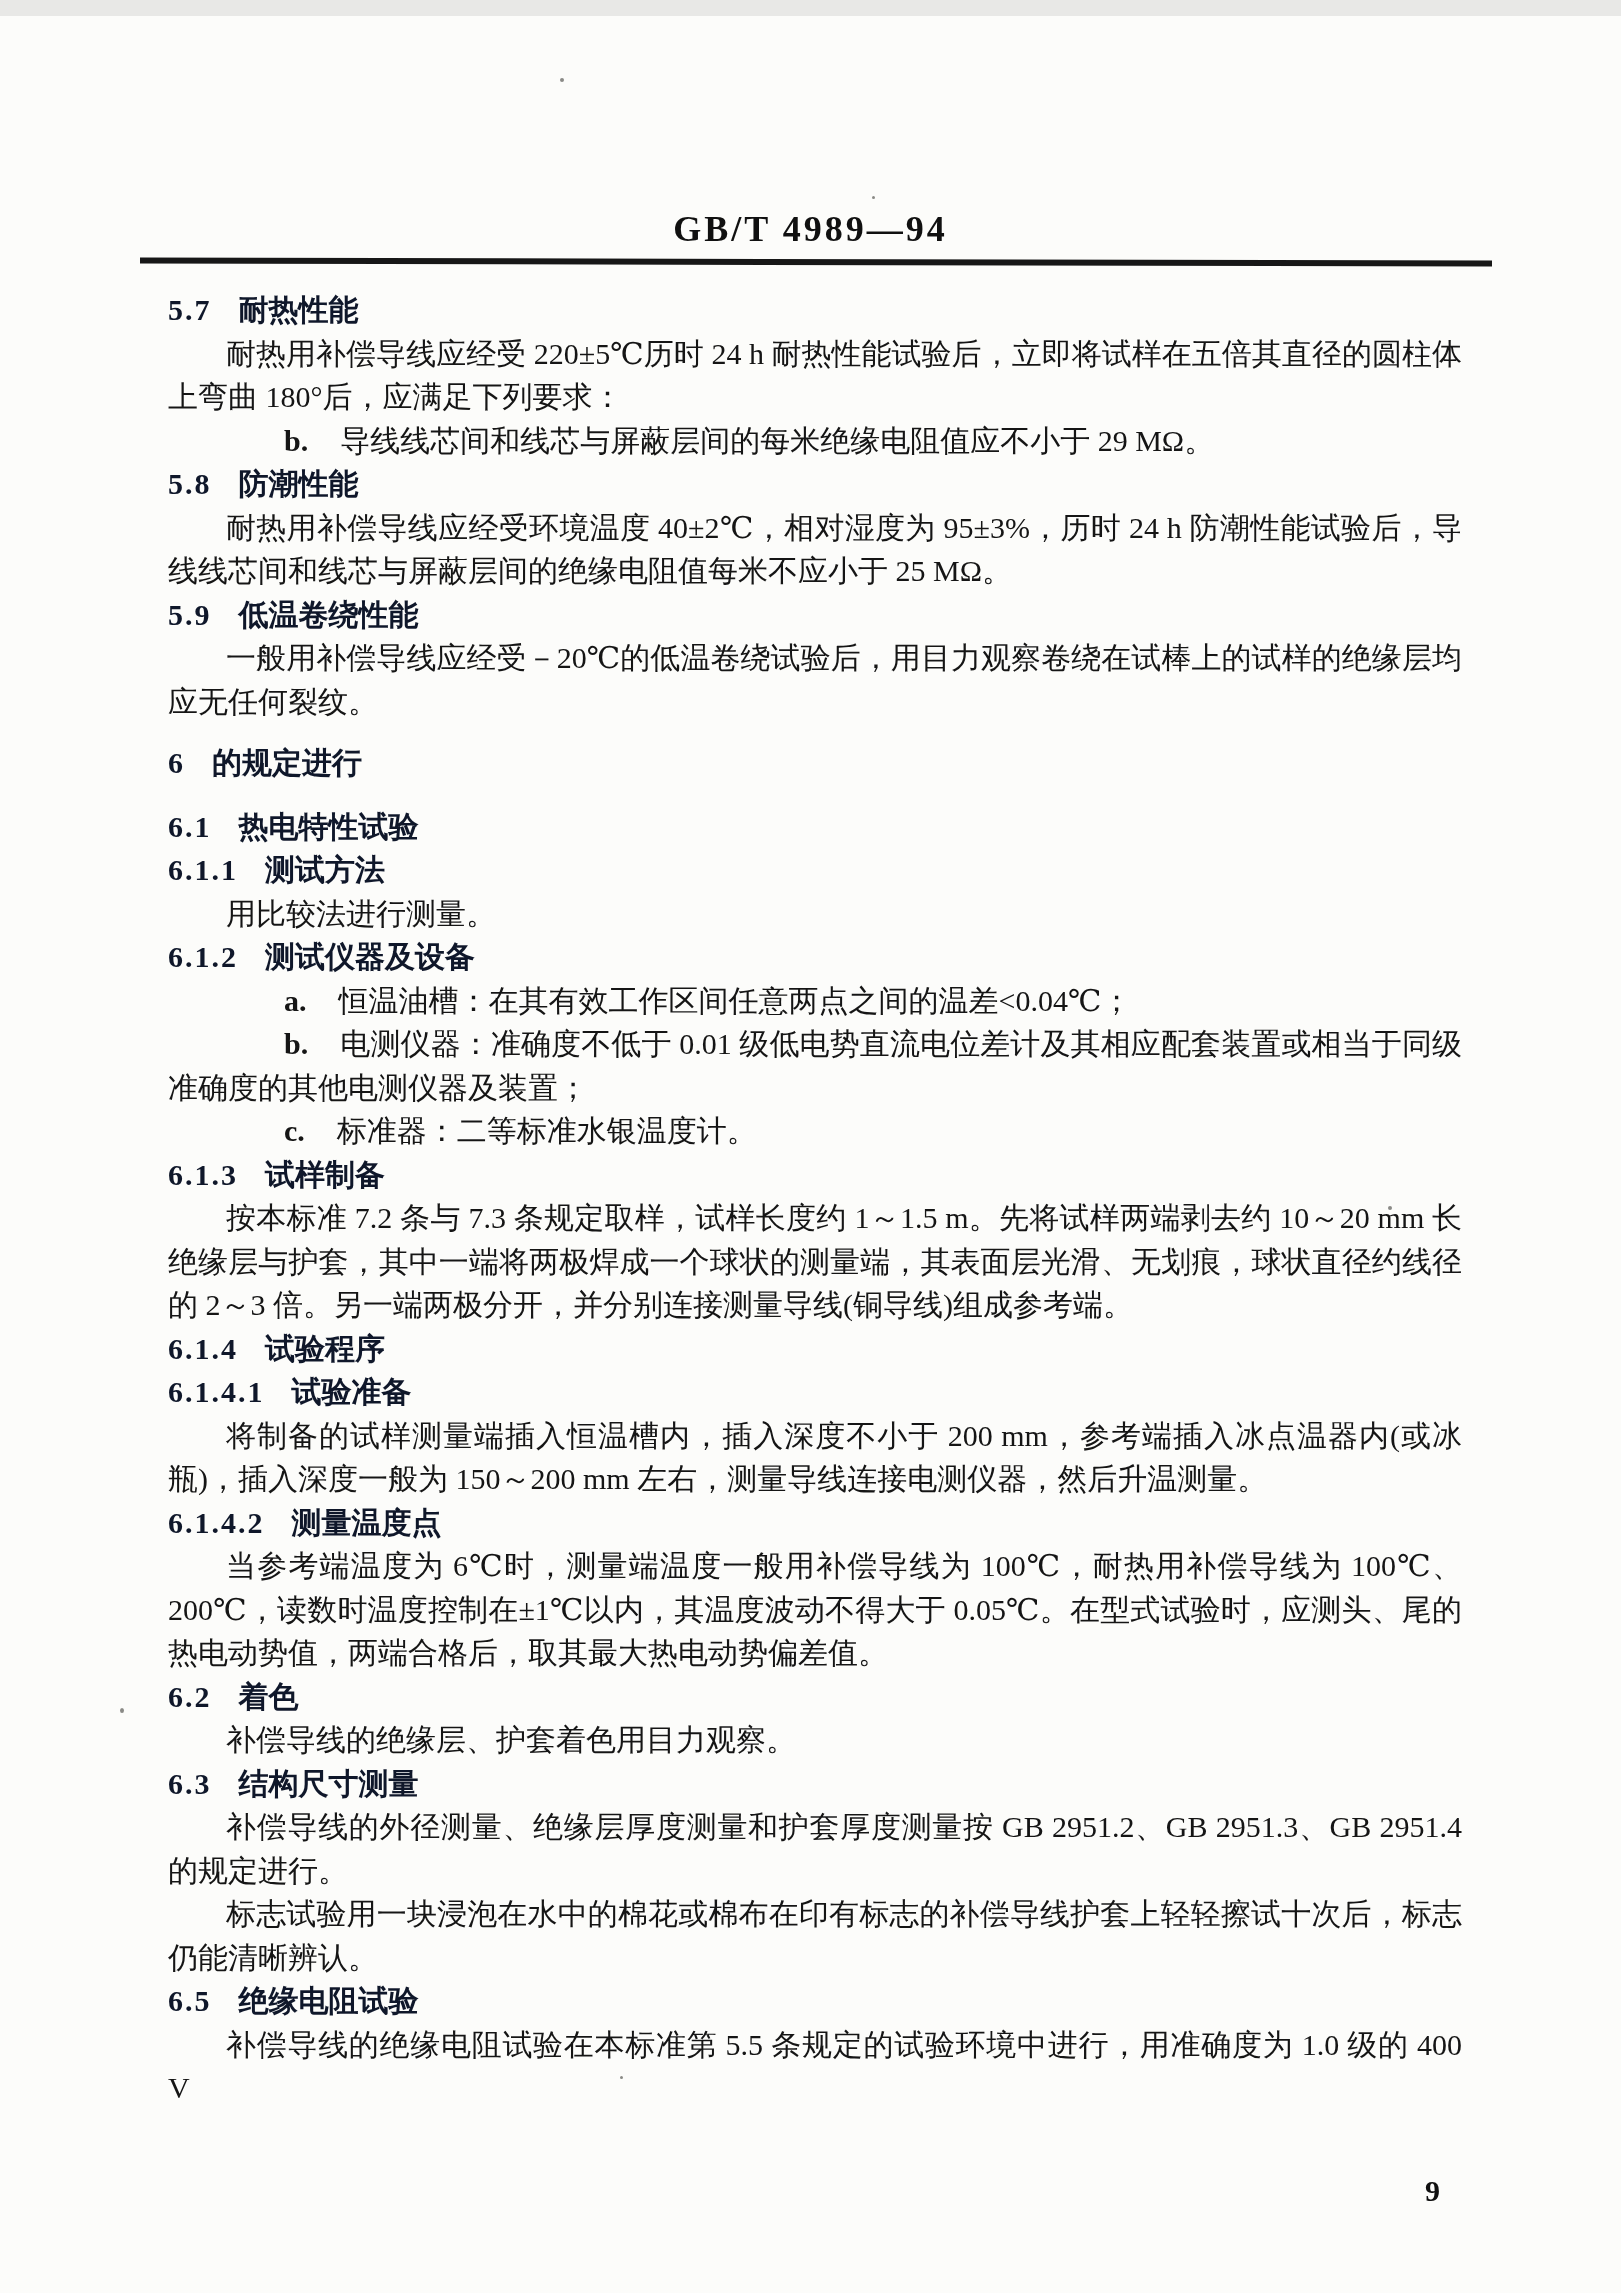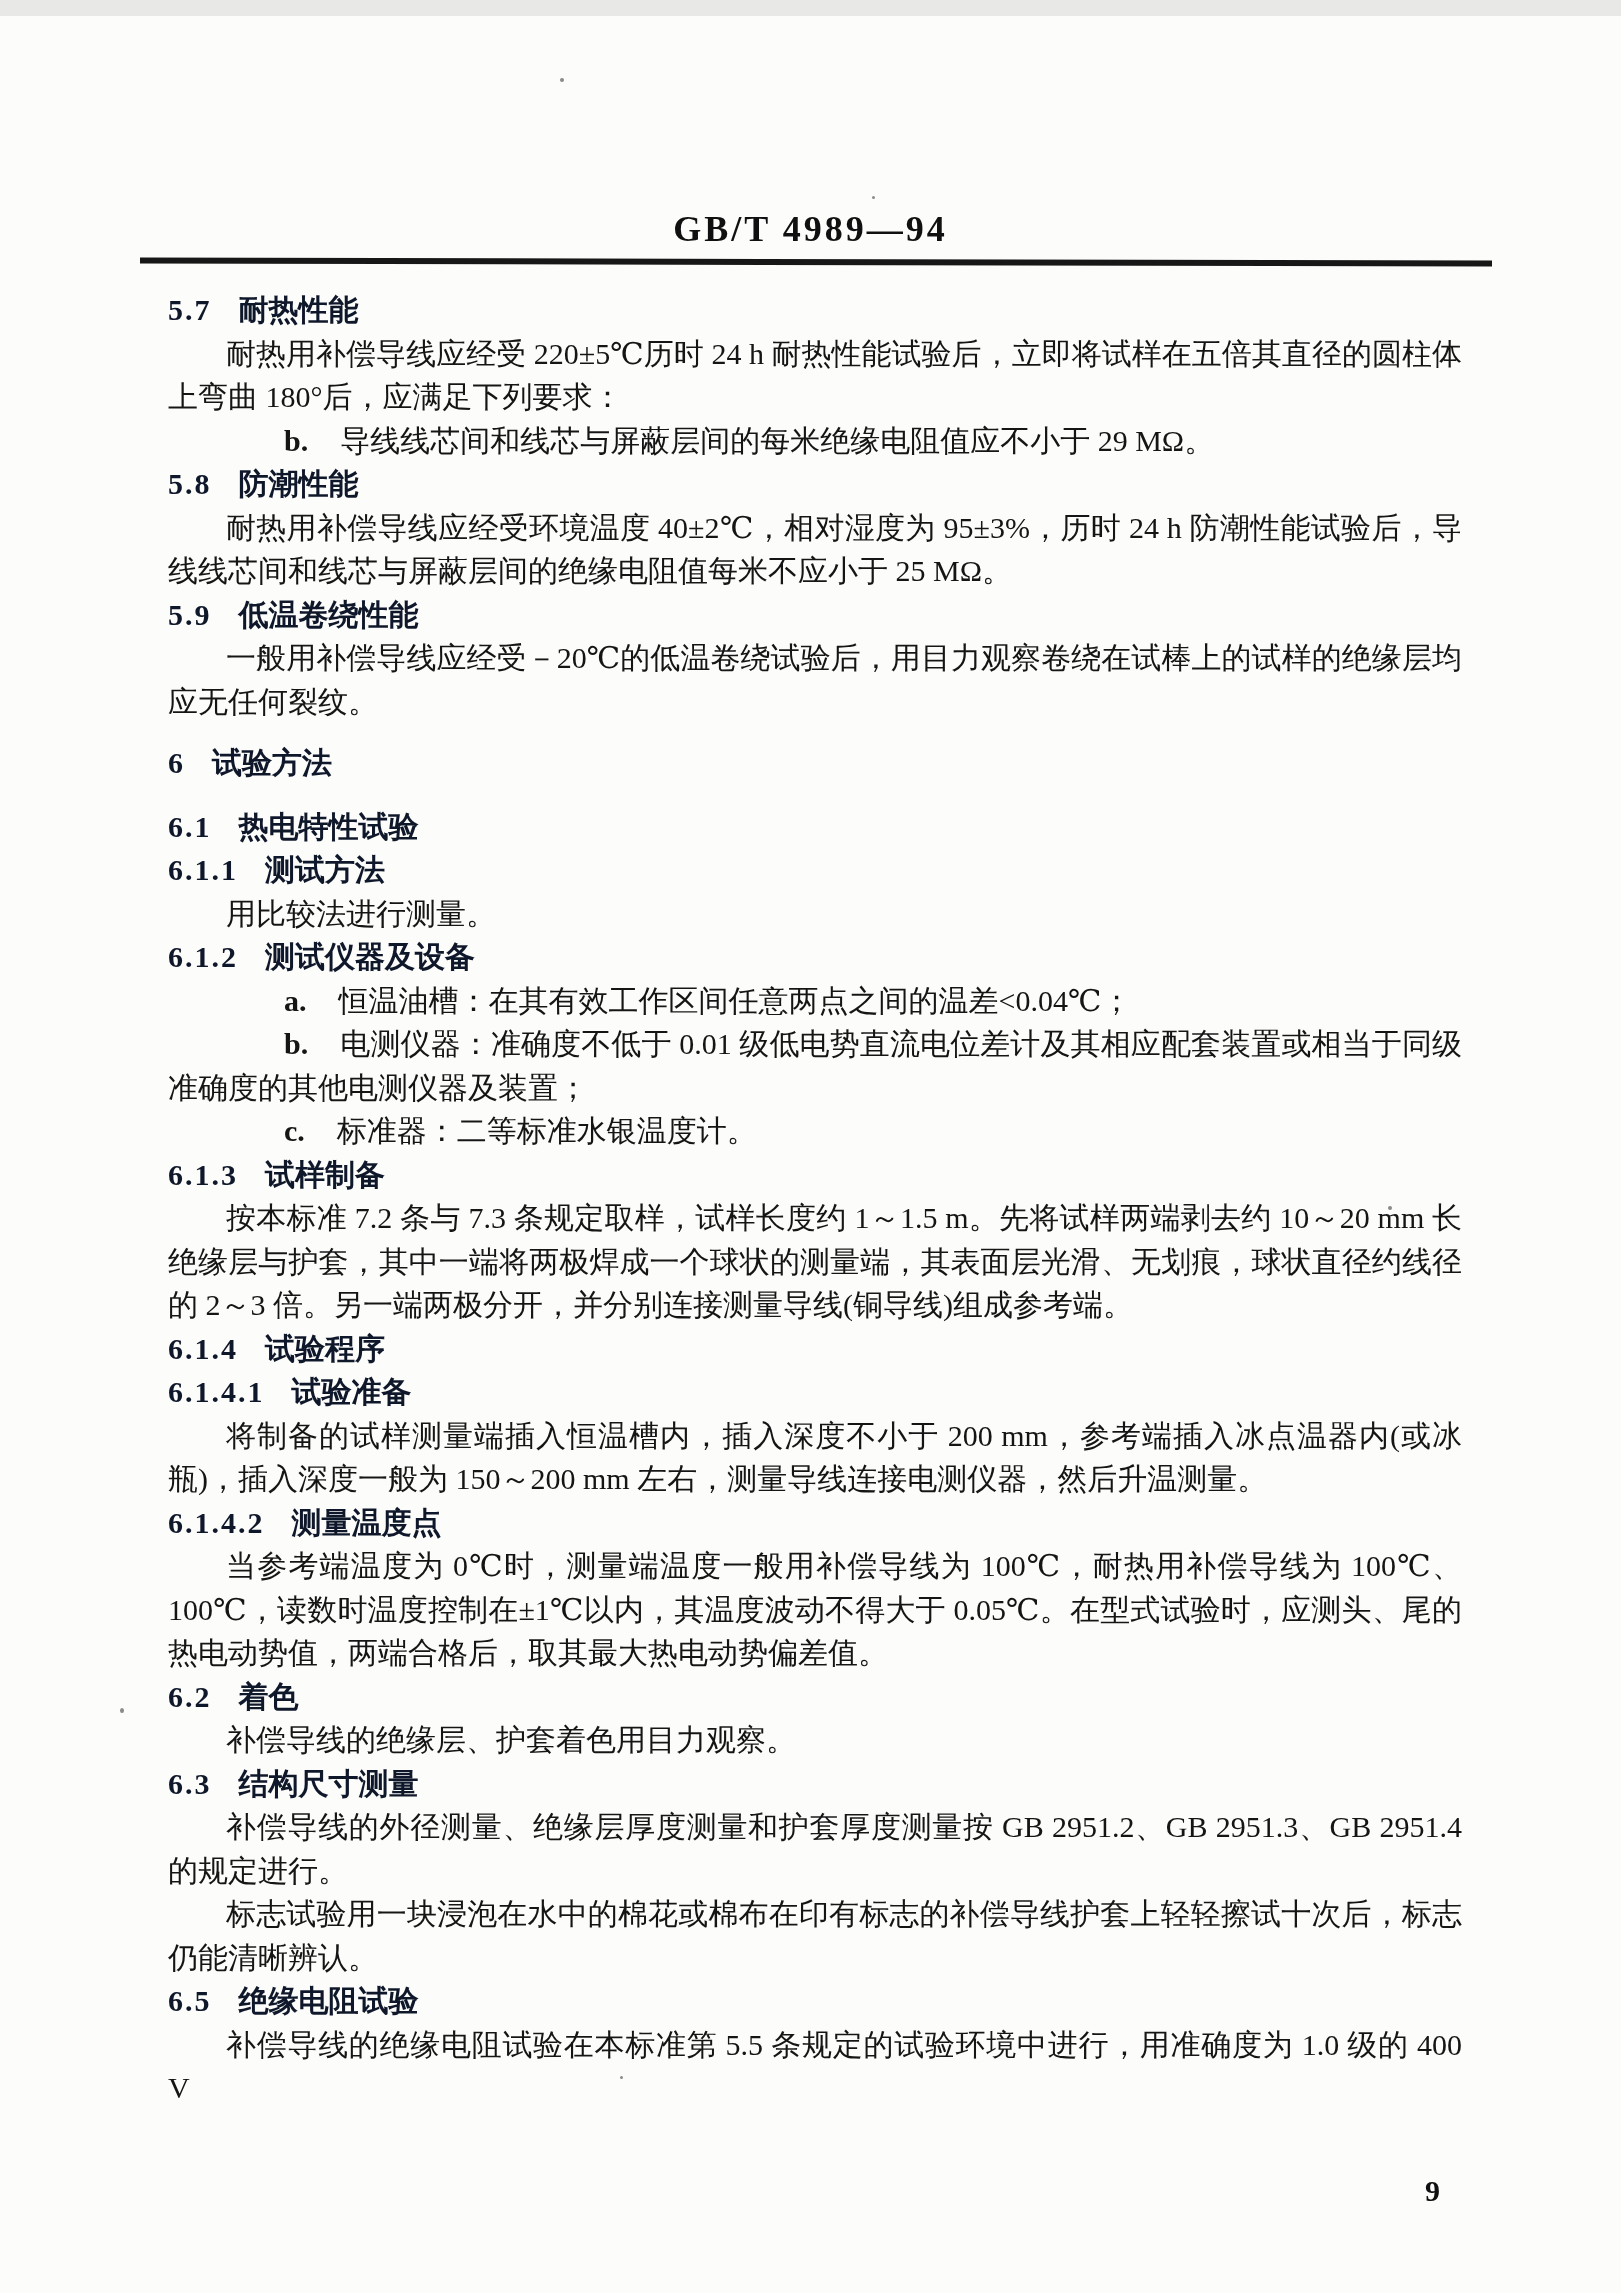--- a/index.html
+++ b/index.html
@@ -100,35 +100,35 @@
   <div class="header-rule"></div>
 
   <div class="content" id="content">
       <div class="clause-heading"><span class="heading-num">5.7</span><span class="heading-title">耐热性能</span></div>
       <p class="para">耐热用补偿导线应经受 220±5℃历时 24 h 耐热性能试验后，立即将试样在五倍其直径的圆柱体上弯曲 180°后，应满足下列要求：</p>
       <p class="list-item"><span class="item-label">b.</span><span class="item-text">导线线芯间和线芯与屏蔽层间的每米绝缘电阻值应不小于 29 MΩ。</span></p>
       <div class="clause-heading"><span class="heading-num">5.8</span><span class="heading-title">防潮性能</span></div>
       <p class="para">耐热用补偿导线应经受环境温度 40±2℃，相对湿度为 95±3%，历时 24 h 防潮性能试验后，导线线芯间和线芯与屏蔽层间的绝缘电阻值每米不应小于 25 MΩ。</p>
       <div class="clause-heading"><span class="heading-num">5.9</span><span class="heading-title">低温卷绕性能</span></div>
       <p class="para">一般用补偿导线应经受－20℃的低温卷绕试验后，用目力观察卷绕在试棒上的试样的绝缘层均应无任何裂纹。</p>
-      <div class="chapter-heading"><span class="heading-num">6</span><span class="heading-title">试验方法</span></div>
+      <div class="chapter-heading"><span class="heading-num">6</span><span class="heading-title">的规定进行</span></div>
       <div class="clause-heading"><span class="heading-num">6.1</span><span class="heading-title">热电特性试验</span></div>
       <div class="clause-heading"><span class="heading-num">6.1.1</span><span class="heading-title">测试方法</span></div>
       <p class="para">用比较法进行测量。</p>
       <div class="clause-heading"><span class="heading-num">6.1.2</span><span class="heading-title">测试仪器及设备</span></div>
       <p class="list-item"><span class="item-label">a.</span><span class="item-text">恒温油槽：在其有效工作区间任意两点之间的温差&lt;0.04℃；</span></p>
       <p class="list-item"><span class="item-label">b.</span><span class="item-text">电测仪器：准确度不低于 0.01 级低电势直流电位差计及其相应配套装置或相当于同级准确度的其他电测仪器及装置；</span></p>
       <p class="list-item"><span class="item-label">c.</span><span class="item-text">标准器：二等标准水银温度计。</span></p>
       <div class="clause-heading"><span class="heading-num">6.1.3</span><span class="heading-title">试样制备</span></div>
       <p class="para">按本标准 7.2 条与 7.3 条规定取样，试样长度约 1～1.5 m。先将试样两端剥去约 10～20 mm 长绝缘层与护套，其中一端将两极焊成一个球状的测量端，其表面层光滑、无划痕，球状直径约线径的 2～3 倍。另一端两极分开，并分别连接测量导线(铜导线)组成参考端。</p>
       <div class="clause-heading"><span class="heading-num">6.1.4</span><span class="heading-title">试验程序</span></div>
       <div class="clause-heading"><span class="heading-num">6.1.4.1</span><span class="heading-title">试验准备</span></div>
       <p class="para">将制备的试样测量端插入恒温槽内，插入深度不小于 200 mm，参考端插入冰点温器内(或冰瓶)，插入深度一般为 150～200 mm 左右，测量导线连接电测仪器，然后升温测量。</p>
       <div class="clause-heading"><span class="heading-num">6.1.4.2</span><span class="heading-title">测量温度点</span></div>
-      <p class="para">当参考端温度为 0℃时，测量端温度一般用补偿导线为 100℃，耐热用补偿导线为 100℃、100℃，读数时温度控制在±1℃以内，其温度波动不得大于 0.05℃。在型式试验时，应测头、尾的热电动势值，两端合格后，取其最大热电动势偏差值。</p>
+      <p class="para">当参考端温度为 6℃时，测量端温度一般用补偿导线为 100℃，耐热用补偿导线为 100℃、200℃，读数时温度控制在±1℃以内，其温度波动不得大于 0.05℃。在型式试验时，应测头、尾的热电动势值，两端合格后，取其最大热电动势偏差值。</p>
       <div class="clause-heading"><span class="heading-num">6.2</span><span class="heading-title">着色</span></div>
       <p class="para">补偿导线的绝缘层、护套着色用目力观察。</p>
       <div class="clause-heading"><span class="heading-num">6.3</span><span class="heading-title">结构尺寸测量</span></div>
       <p class="para">补偿导线的外径测量、绝缘层厚度测量和护套厚度测量按 GB 2951.2、GB 2951.3、GB 2951.4 的规定进行。</p>
       <p class="para">标志试验用一块浸泡在水中的棉花或棉布在印有标志的补偿导线护套上轻轻擦试十次后，标志仍能清晰辨认。</p>
       <div class="clause-heading"><span class="heading-num">6.5</span><span class="heading-title">绝缘电阻试验</span></div>
       <p class="para">补偿导线的绝缘电阻试验在本标准第 5.5 条规定的试验环境中进行，用准确度为 1.0 级的 400 V</p>
     </div>
 
   <div class="page-number">9</div>

